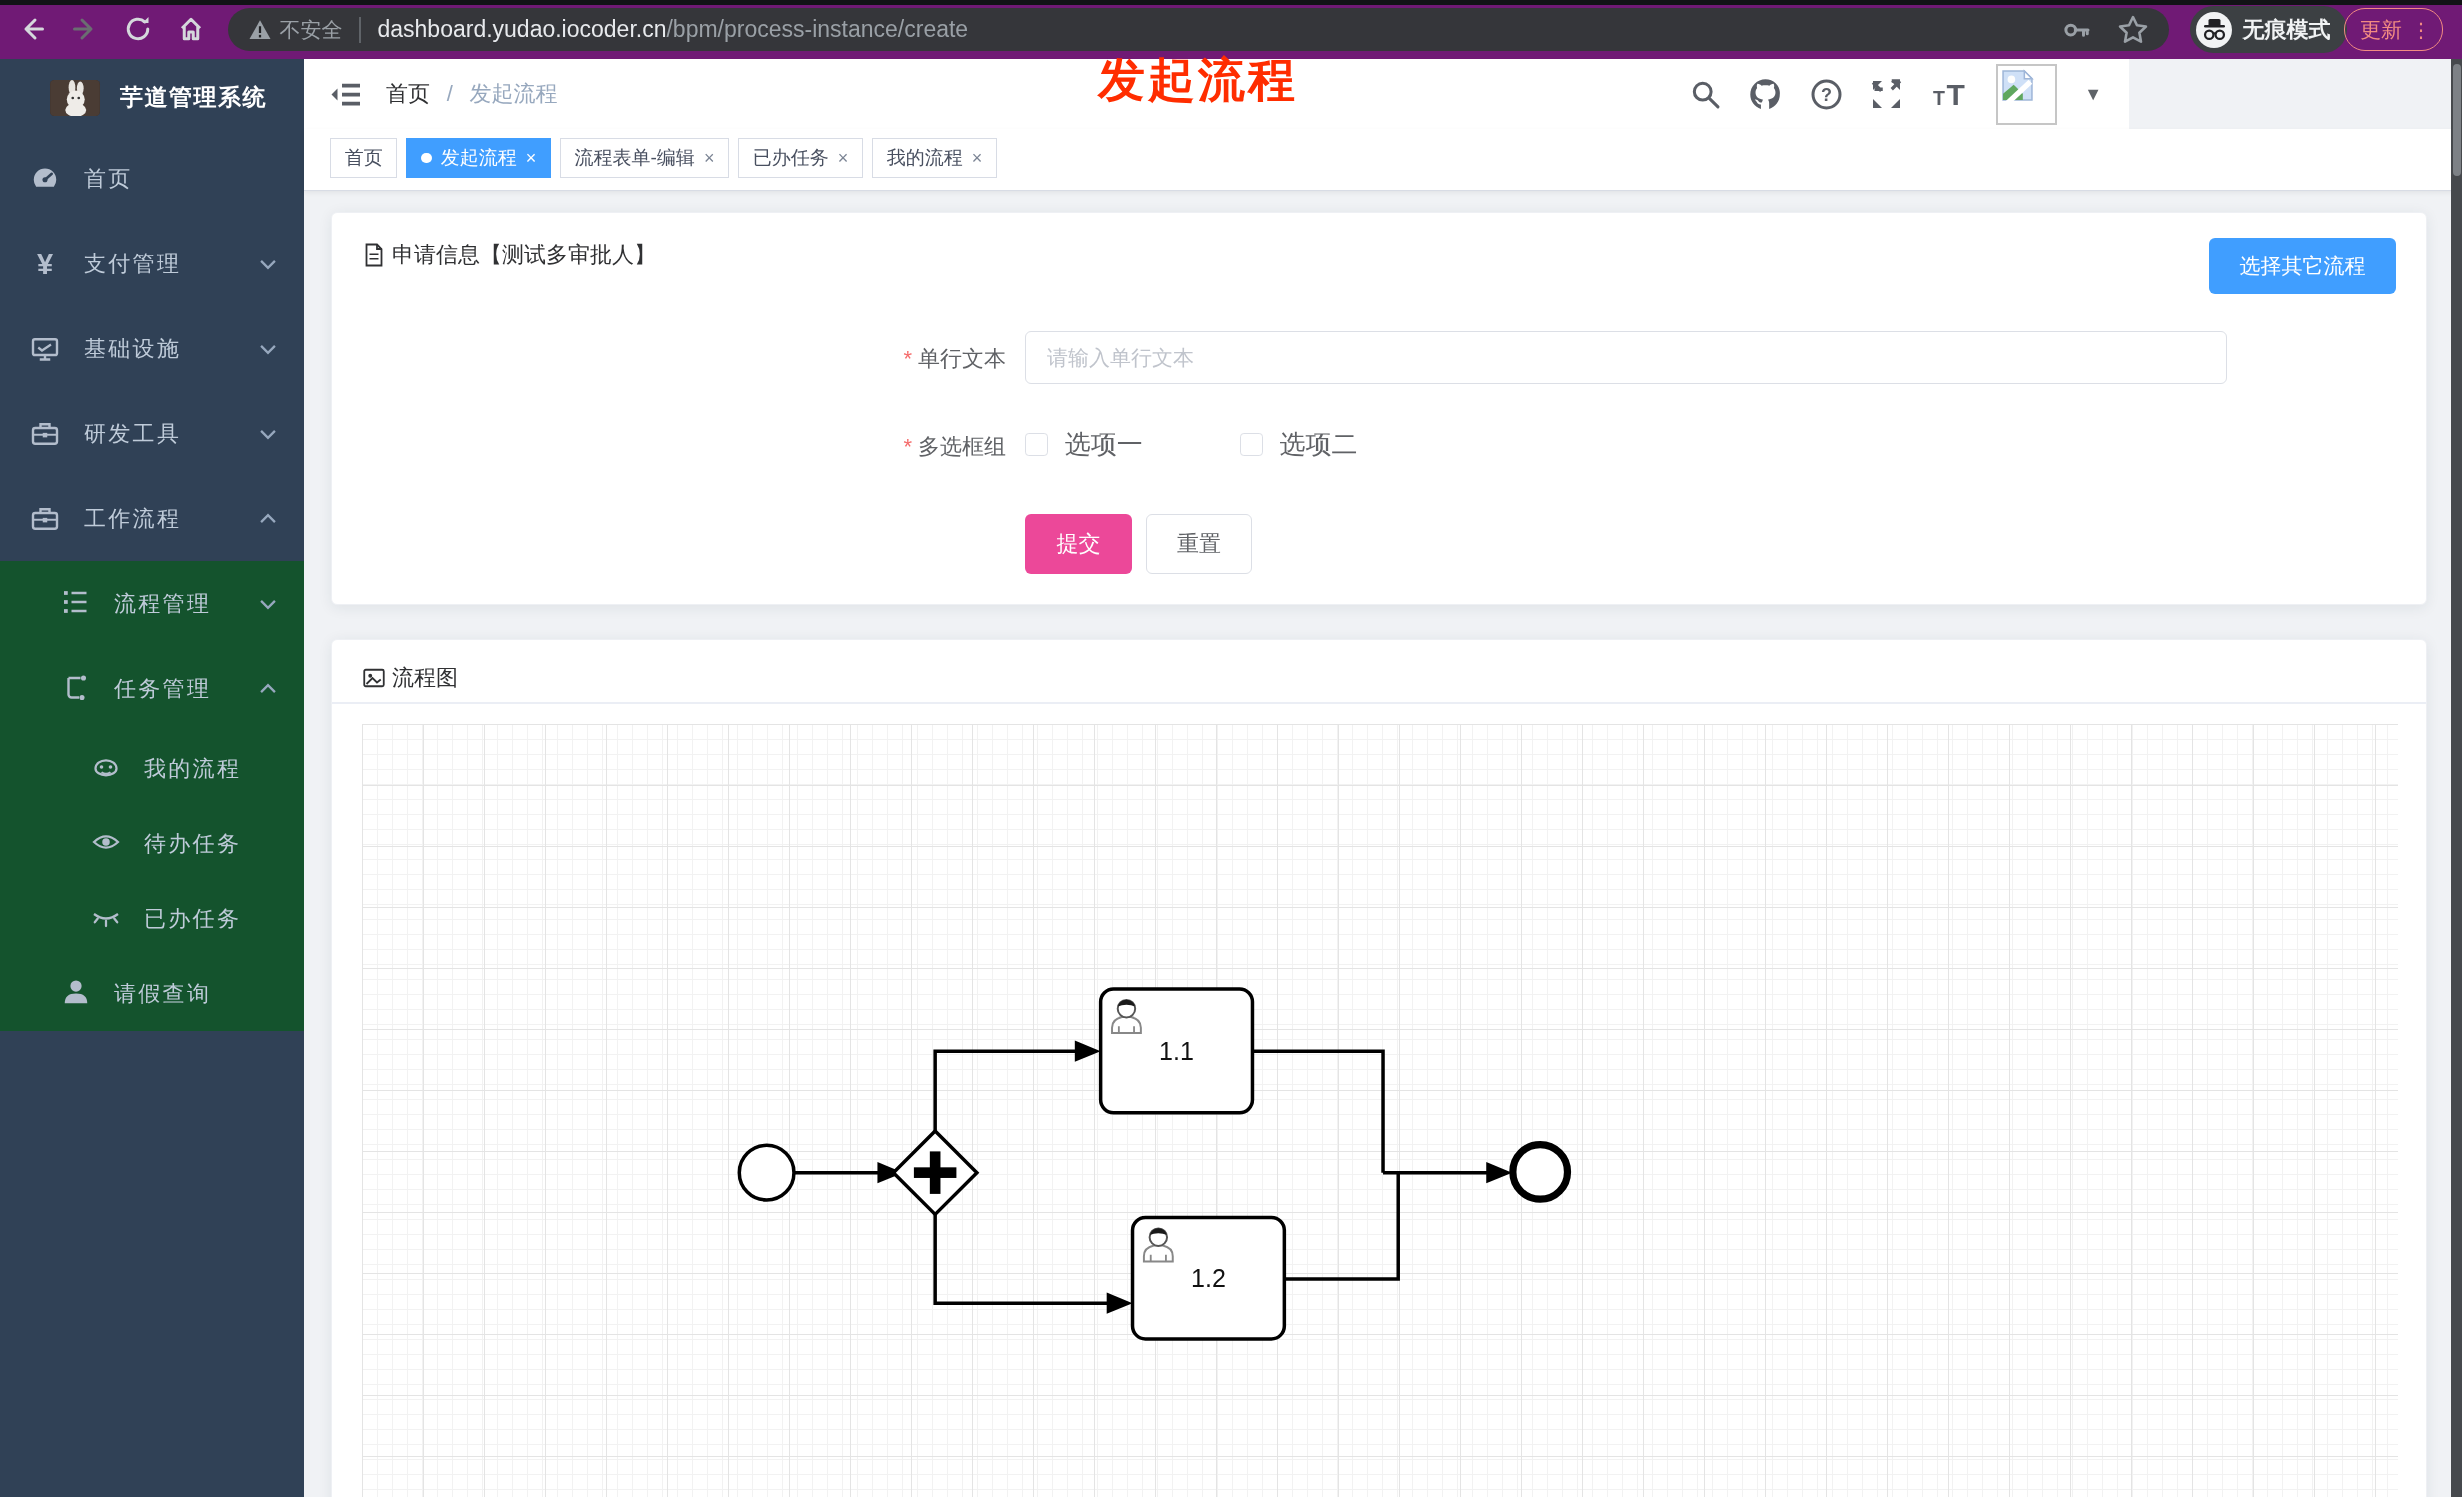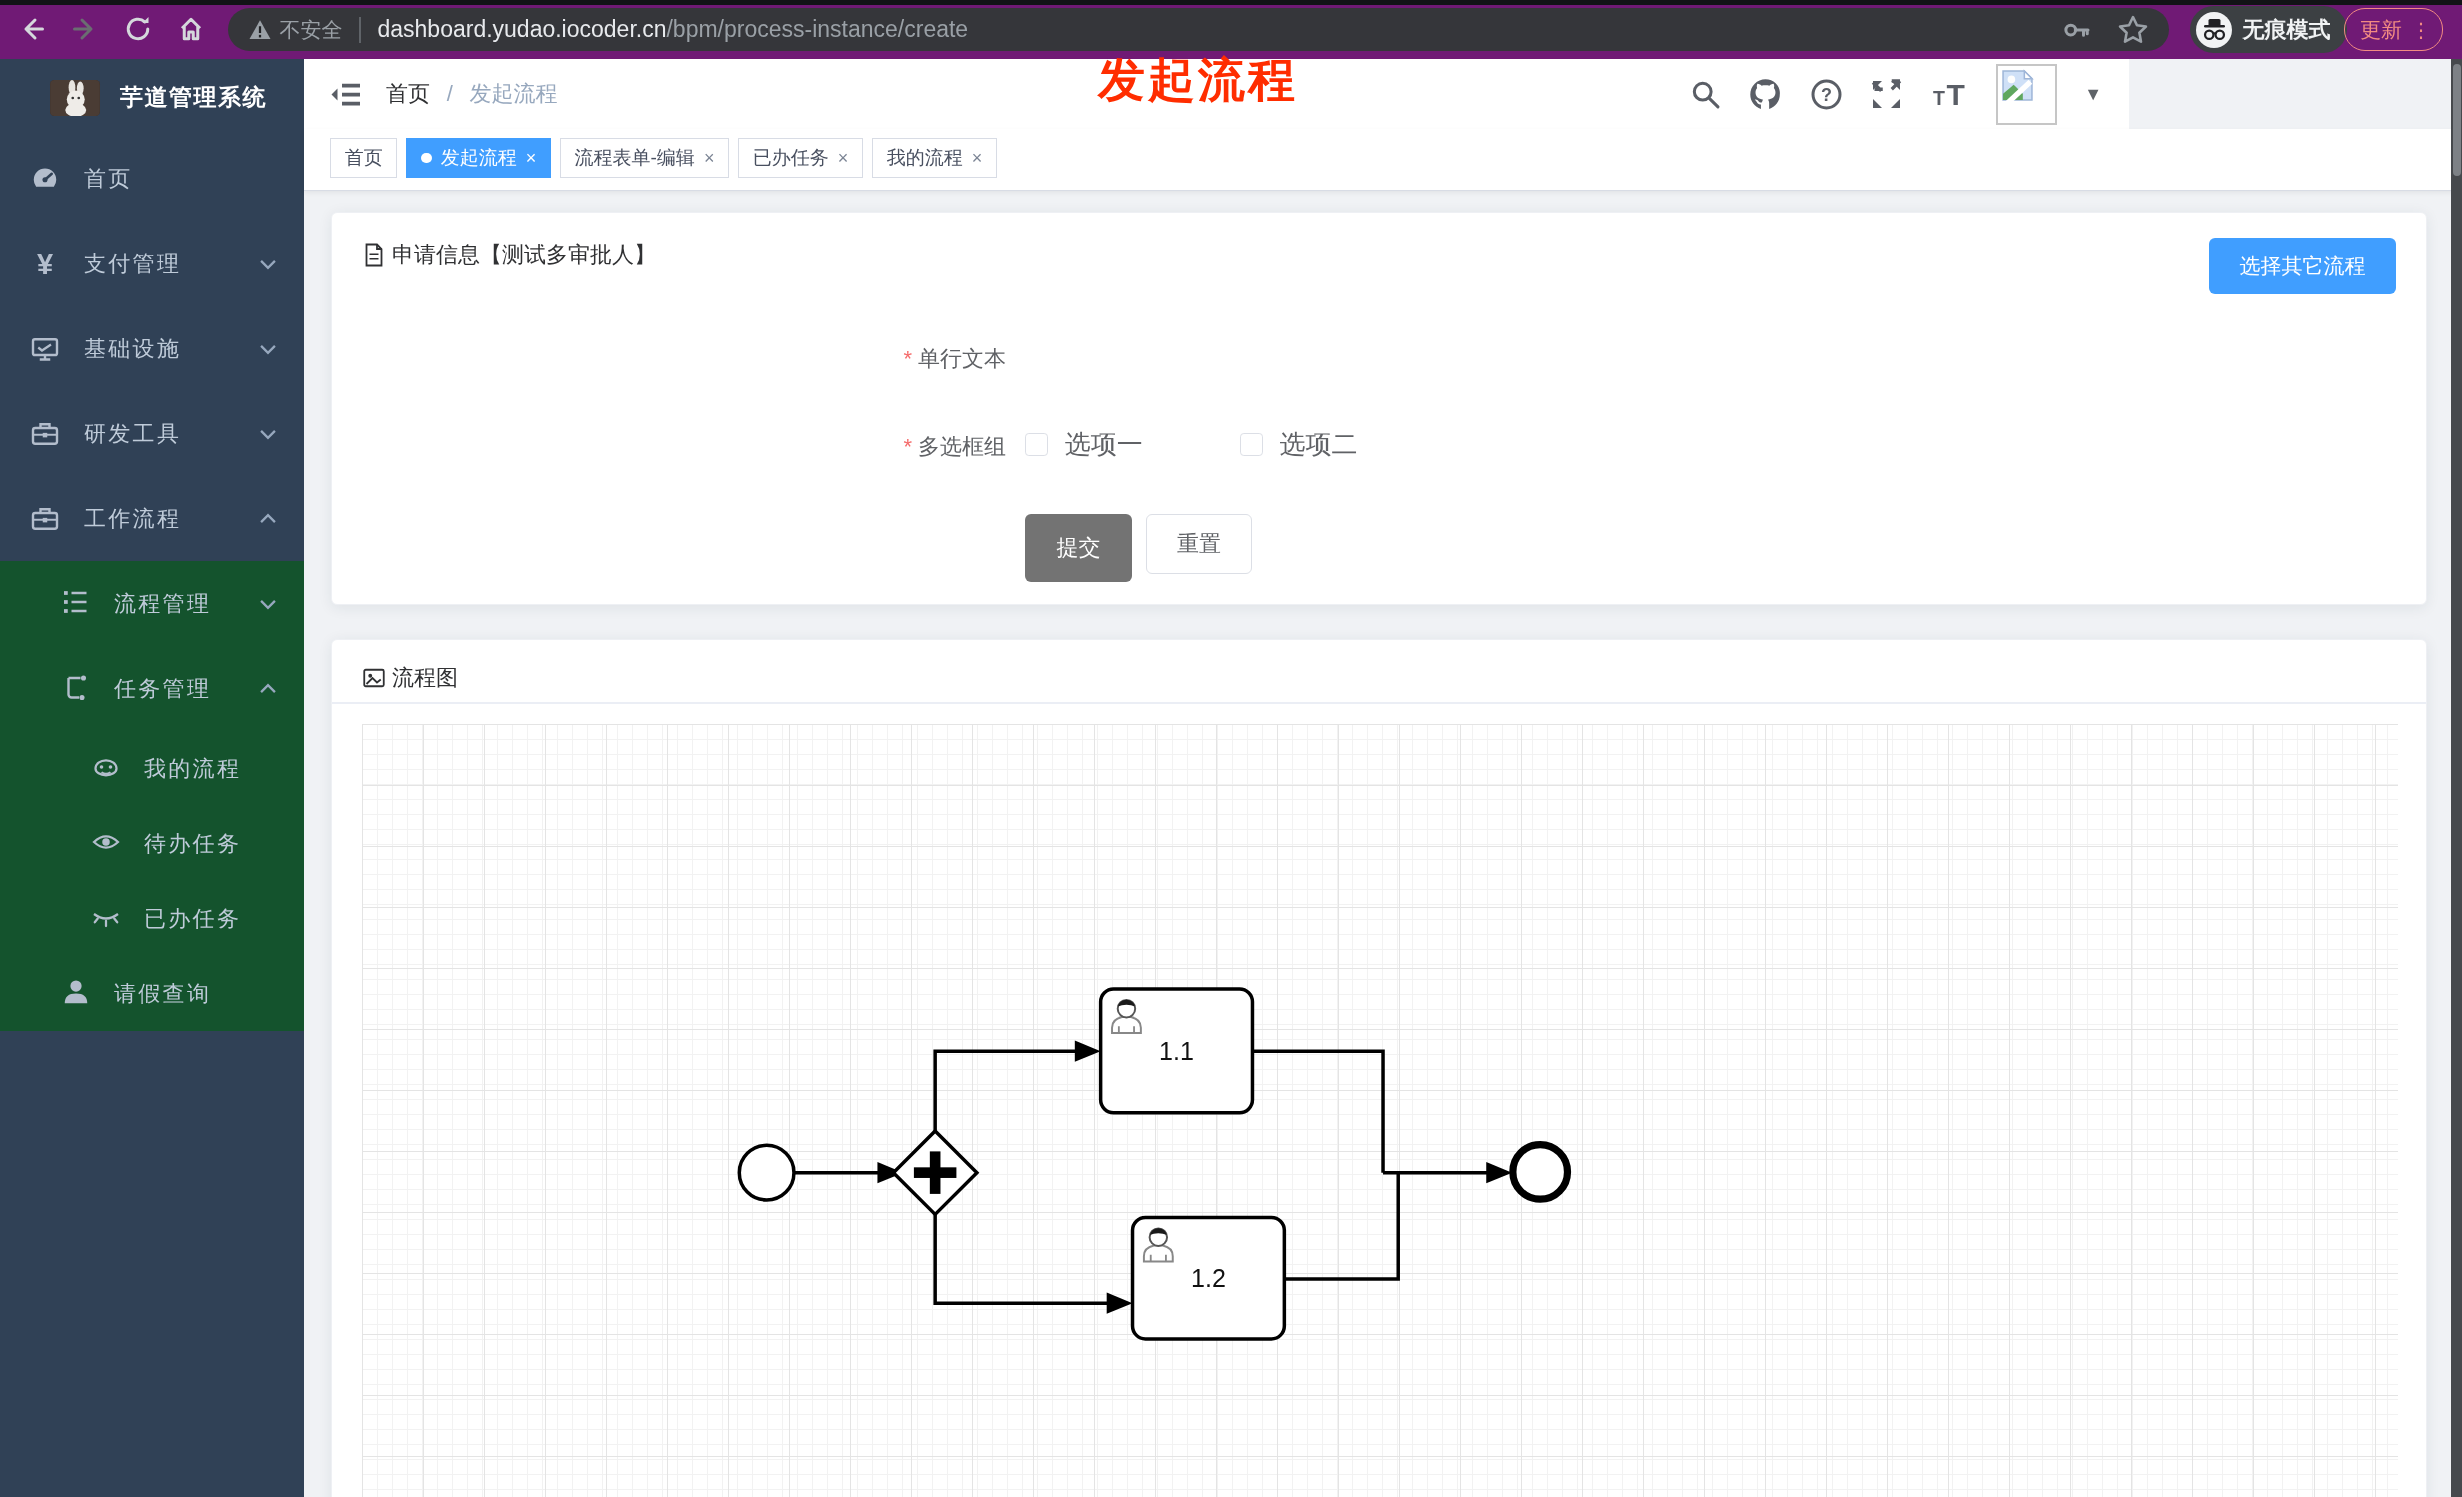--- a/index.html
+++ b/index.html
@@ -78,21 +78,21 @@
   #lbl-text { left:507px; top:131px; }
   #lbl-check { left:507px; top:219px; }
   .f-input { position:absolute; left:693px; top:118px; width:1202px; height:53px; border:1.5px solid #dcdfe6;
     border-radius:6px; font-size:21px; color:#606266; padding:0 21px; outline:none; }
   .f-input::placeholder { color:#c0c4cc; }
   .cb-row { position:absolute; left:693px; top:213px; display:flex; align-items:center; height:36px; }
   .cb-box { width:23px; height:23px; border:1.5px solid #dcdfe6; border-radius:3.8px; background:#fff; }
   .cb-lbl { font-size:26px; color:#606266; margin-left:16.7px; }
   .cb-opt { display:flex; align-items:center; }
   .cb-opt + .cb-opt { margin-left:97px; }
-  .btn-submit { position:absolute; left:693px; top:301px; width:107px; height:68px; background:#737373;
+  .btn-submit { position:absolute; left:693px; top:301px; width:107px; height:60px; background:#ec4899;
     color:#fff; border:none; border-radius:6px; font-size:22px; cursor:pointer; }
   .btn-reset { position:absolute; left:814px; top:301px; width:106px; height:60px; background:#fff;
     color:#606266; border:1.5px solid #dcdfe6; border-radius:6px; font-size:22px; cursor:pointer; }
   .p2-divider { position:absolute; left:0; right:0; top:62px; height:1.5px; background:#ebeef5; }
   #bpmn-canvas { position:absolute; left:30px; top:84px; width:2036px; height:873px; background:#fff;
     background-image:
       linear-gradient(#e4e4e4 0.8px, transparent 0.8px),
       linear-gradient(90deg, #e4e4e4 0.8px, transparent 0.8px),
       linear-gradient(#f2f2f2 0.8px, transparent 0.8px),
       linear-gradient(90deg, #f2f2f2 0.8px, transparent 0.8px);
@@ -392,20 +392,21 @@
     <svg width="24" height="24" viewBox="0 0 32 32">
         <path d="M6 2 H20 L26 8 V30 H6 z" stroke="#303133" stroke-width="2.4" fill="none"></path>
         <path d="M20 2 V8 H26" stroke="#303133" stroke-width="2.4" fill="none"></path>
         <path d="M10 15 h12 M10 21 h12" stroke="#303133" stroke-width="2.2"></path>
       </svg>
     <span>申请信息【测试多审批人】</span>
   </div>
   <button class="switch-btn">选择其它流程</button>
 
   <div class="f-label" id="lbl-text"><span class="req">*</span><span>单行文本</span></div>
+  <input class="f-input" placeholder="请输入单行文本" style="">
 
   <div class="f-label" id="lbl-check"><span class="req">*</span><span>多选框组</span></div>
   <div class="cb-row">
     <span class="cb-opt">
       <span class="cb-box"></span>
       <span class="cb-lbl">选项一</span>
     </span>
     <span class="cb-opt">
       <span class="cb-box"></span>
       <span class="cb-lbl">选项二</span>

